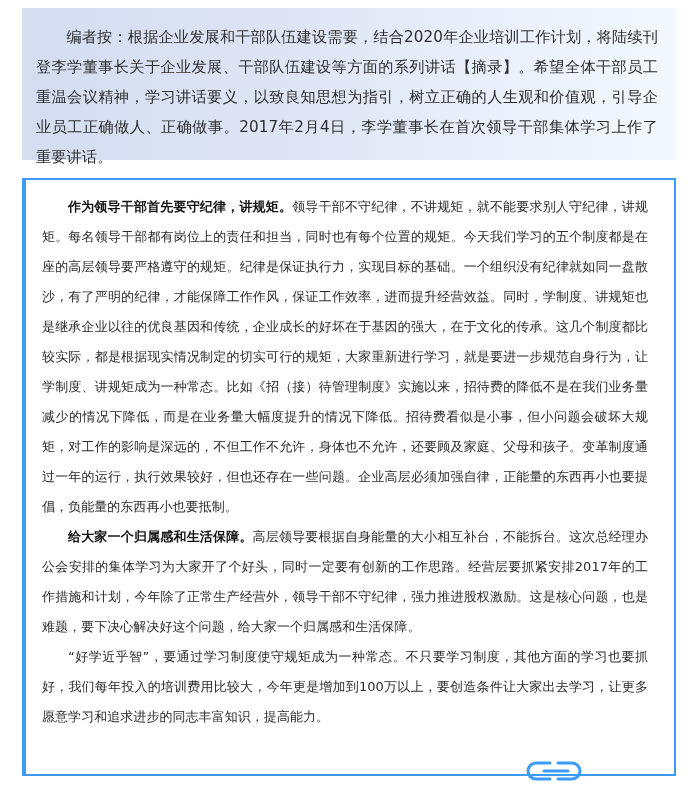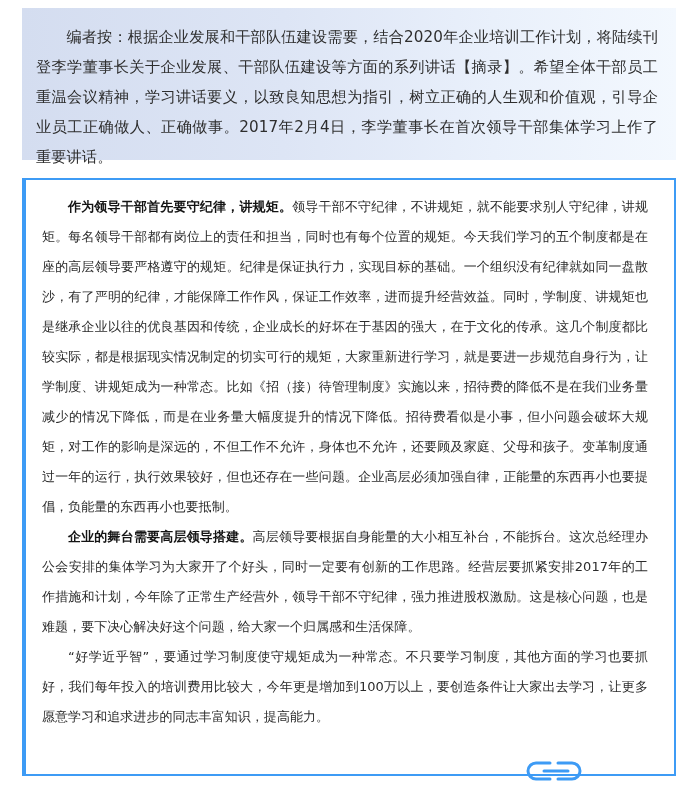--- a/index.html
+++ b/index.html
@@ -98,21 +98,21 @@
     <p class="editor-note-text">编者按：根据企业发展和干部队伍建设需要，结合2020年企业培训工作计划，将陆续刊登李学董事长关于企业发展、干部队伍建设等方面的系列讲话【摘录】。希望全体干部员工重温会议精神，学习讲话要义，以致良知思想为指引，树立正确的人生观和价值观，引导企业员工正确做人、正确做事。2017年2月4日，李学董事长在首次领导干部集体学习上作了重要讲话。</p>
   </div>
 
   <div class="article-box">
 
     <p class="article-para">
       <span class="lead">作为领导干部首先要守纪律，讲规矩。</span><span>领导干部不守纪律，不讲规矩，就不能要求别人守纪律，讲规矩。每名领导干部都有岗位上的责任和担当，同时也有每个位置的规矩。今天我们学习的五个制度都是在座的高层领导要严格遵守的规矩。纪律是保证执行力，实现目标的基础。一个组织没有纪律就如同一盘散沙，有了严明的纪律，才能保障工作作风，保证工作效率，进而提升经营效益。同时，学制度、讲规矩也是继承企业以往的优良基因和传统，企业成长的好坏在于基因的强大，在于文化的传承。这几个制度都比较实际，都是根据现实情况制定的切实可行的规矩，大家重新进行学习，就是要进一步规范自身行为，让学制度、讲规矩成为一种常态。比如《招（接）待管理制度》实施以来，招待费的降低不是在我们业务量减少的情况下降低，而是在业务量大幅度提升的情况下降低。招待费看似是小事，但小问题会破坏大规矩，对工作的影响是深远的，不但工作不允许，身体也不允许，还要顾及家庭、父母和孩子。变革制度通过一年的运行，执行效果较好，但也还存在一些问题。企业高层必须加强自律，正能量的东西再小也要提倡，负能量的东西再小也要抵制。</span>
     </p>
 
     <p class="article-para">
-      <span class="lead">企业的舞台需要高层领导搭建。</span><span>高层领导要根据自身能量的大小相互补台，不能拆台。这次总经理办公会安排的集体学习为大家开了个好头，同时一定要有创新的工作思路。经营层要抓紧安排2017年的工作措施和计划，今年除了正常生产经营外，领导干部不守纪律，强力推进股权激励。这是核心问题，也是难题，要下决心解决好这个问题，给大家一个归属感和生活保障。</span>
+      <span class="lead">给大家一个归属感和生活保障。</span><span>高层领导要根据自身能量的大小相互补台，不能拆台。这次总经理办公会安排的集体学习为大家开了个好头，同时一定要有创新的工作思路。经营层要抓紧安排2017年的工作措施和计划，今年除了正常生产经营外，领导干部不守纪律，强力推进股权激励。这是核心问题，也是难题，要下决心解决好这个问题，给大家一个归属感和生活保障。</span>
     </p>
 
     <p class="article-para">
       <span>“好学近乎智”，要通过学习制度使守规矩成为一种常态。不只要学习制度，其他方面的学习也要抓好，我们每年投入的培训费用比较大，今年更是增加到100万以上，要创造条件让大家出去学习，让更多愿意学习和追求进步的同志丰富知识，提高能力。</span>
     </p>
 
   </div>
 
   <div class="chain-deco">
     <svg width="64" height="26" viewBox="0 0 64 26" fill="none" xmlns="http://www.w3.org/2000/svg" aria-hidden="true">

